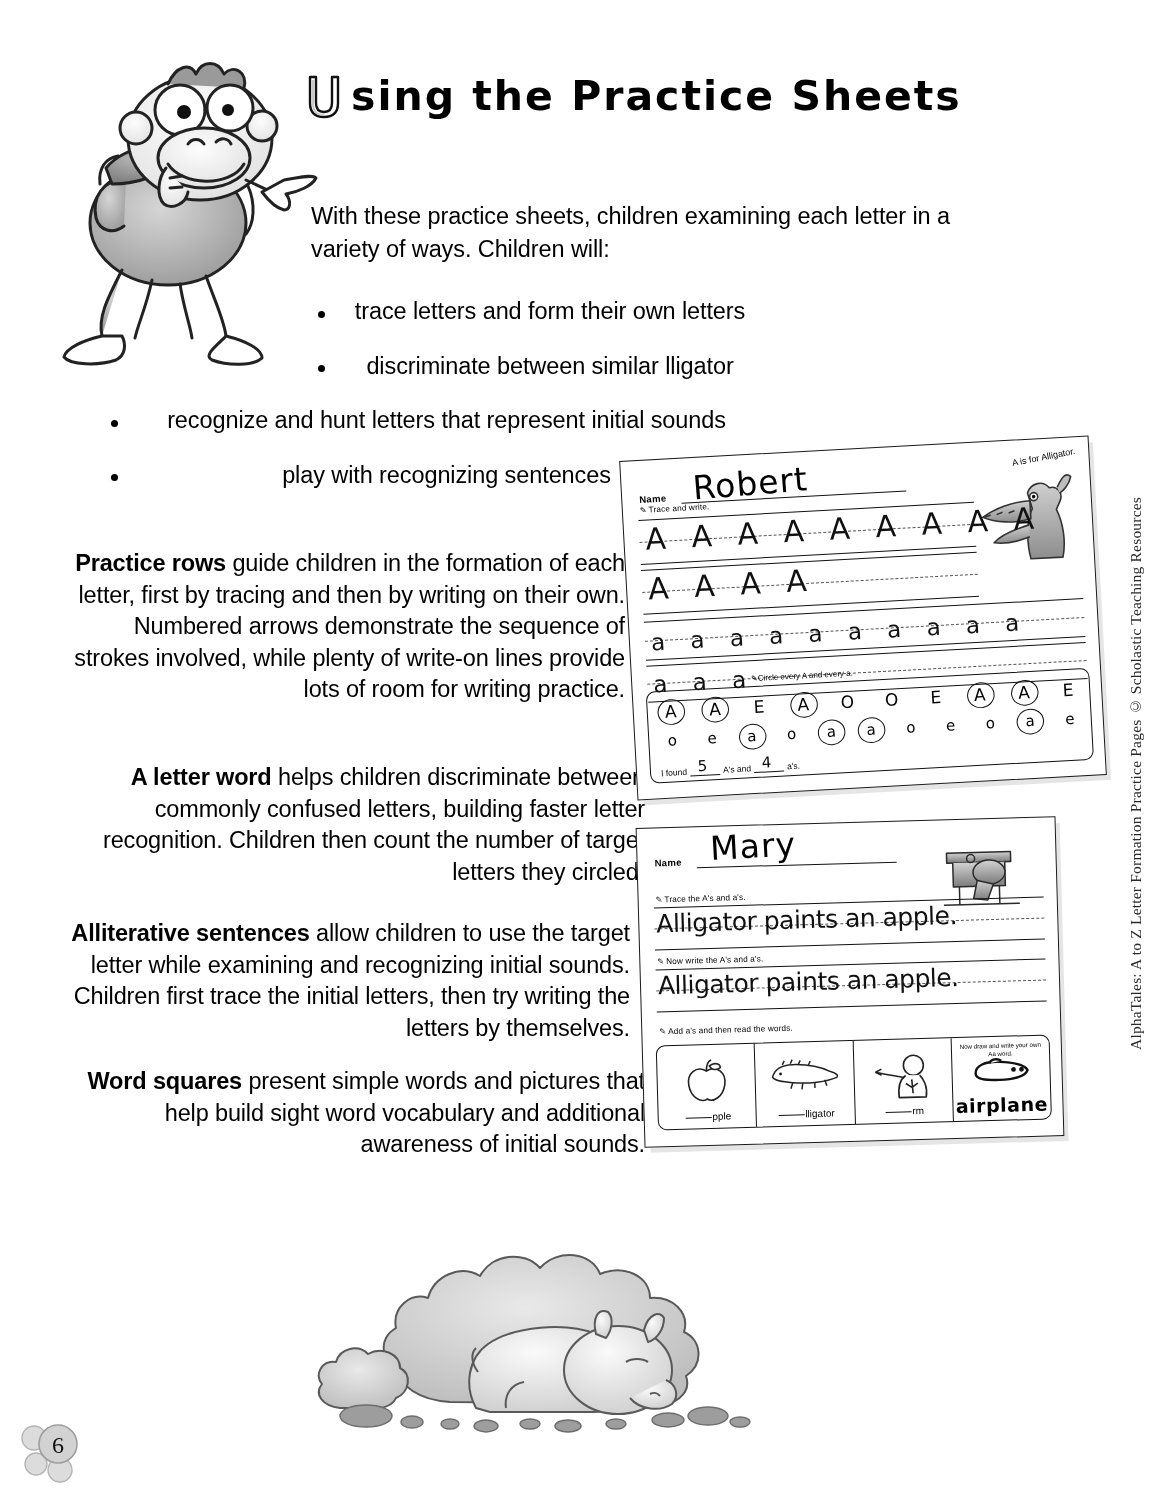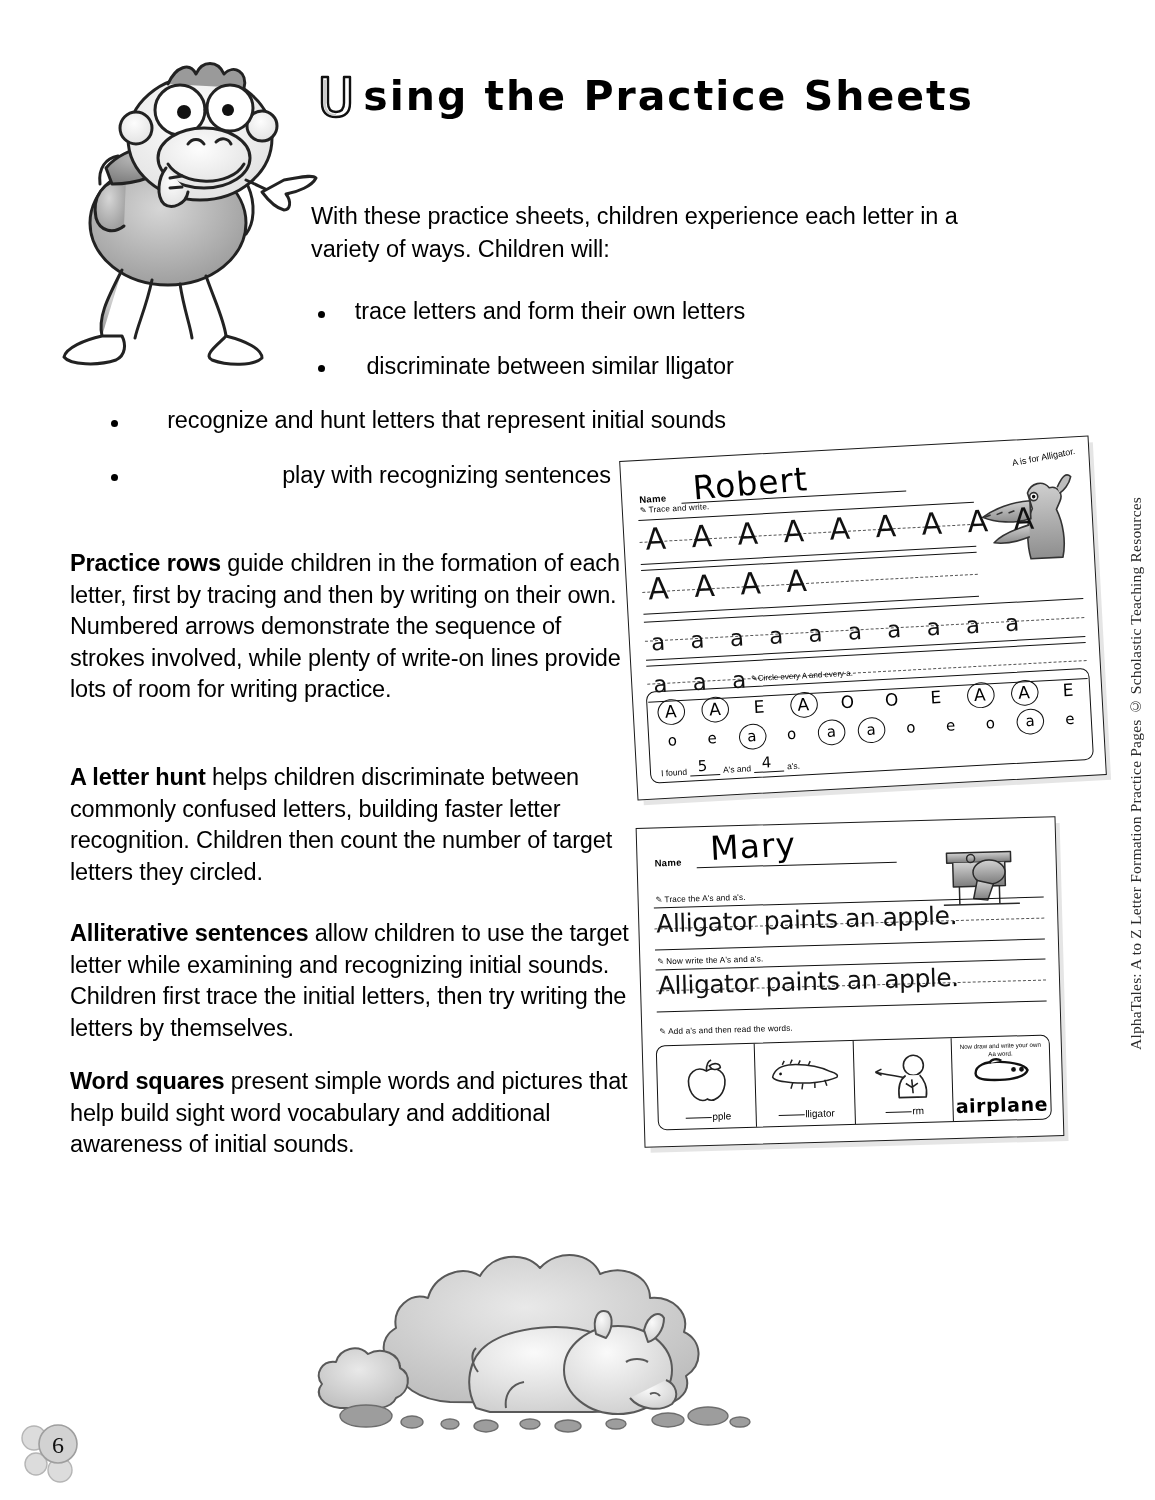--- a/index.html
+++ b/index.html
@@ -26,21 +26,21 @@
     text-align:center;
   }
   .title-line {
     font-family:"DejaVu Sans", sans-serif;
     font-weight:700;
     font-size:41px;
     letter-spacing:2.0px;
     line-height:1.18;
     white-space:nowrap;
   }
-  .title-line.l1 { text-align:right; padding-right:6px; }
+  .title-line.l1 { text-align:left; padding-right:6px; }
   .title-line.l2 { text-align:center; }
   .dropcap-u {
     display:inline-block; width:50px; height:46px;
     vertical-align:-9px; margin-right:1px; position:relative;
   }
   .dropcap-u svg { position:absolute; left:0; top:0; }
 
   
   .intro {
     position:absolute; left:311px; top:200px; width:660px;
@@ -62,20 +62,21 @@
   .bullets li.b1 { margin-left:340px; }
   .bullets li.b2 { margin-left:340px; }
   .bullets li.b3 { margin-left:133px; }
   .bullets li.b4 { margin-left:133px; }
   .bullets li.b5 { margin-left:133px; }
 
   .para {
     position:absolute; left:70px; width:560px;
     font-size:23.5px; line-height:1.345; letter-spacing:-0.15px;
     font-weight:300;
+    text-align:right;
   }
   .para b { font-weight:700; }
   .p-rows  { top:548px;  width:555px; }
   .p-hunt  { top:762px;  width:575px; }
   .p-allit { top:918px;  width:560px; }
   .p-word  { top:1066px; width:575px; }
 
   
   .side-credit {
     position:absolute; right:6px; top:470px;
@@ -302,34 +303,34 @@
     <div class="title-line l1">
       <span class="dropcap-u">
         <svg width="50" height="48" viewBox="0 0 50 48" xmlns="http://www.w3.org/2000/svg">
           <path d="M10 4 L10 30 C10 40 16 44 24 44 C32 44 38 40 38 30 L38 4 L32 4 L32 30 C32 36 29 39 24 39 C19 39 16 36 16 30 L16 4 Z" fill="#fff" stroke="#111" stroke-width="2.4" stroke-linejoin="round"></path>
           <path d="M13 7 L13 31 C13 39 18 42 24 42" fill="none" stroke="#c9c9c9" stroke-width="2"></path>
         </svg>
       </span><span>sing the Practice Sheets</span>
     </div>
   </div>
 
-  <div class="intro">With these practice sheets, children experience each letter in a variety of ways. Children will:</div>
+  <div class="intro">With these practice sheets, children examining each letter in a variety of ways. Children will:</div>
 
   <ul class="bullets">
     <li class="b1"><span class="dot"></span><span>trace letters and form their own letters</span></li>
     <li class="b2"><span class="dot"></span><span>discriminate between similar lligator</span></li>
     <li class="b3"><span class="dot"></span><span>recognize and hunt letters that represent initial sounds</span></li>
     <li class="b5"><span class="dot"></span><span>play with recognizing sentences</span></li>
   </ul>
 
   <div class="para p-rows">
     <b>Practice rows</b><span> guide children in the formation of each letter, first by tracing and then by writing on their own. Numbered arrows demonstrate the sequence of strokes involved, while plenty of write-on lines provide lots of room for writing practice.</span>
   </div>
   <div class="para p-hunt">
-    <b>A letter hunt</b><span> helps children discriminate between commonly confused letters, building faster letter recognition. Children then count the number of target letters they circled.</span>
+    <b>A letter word</b><span> helps children discriminate between commonly confused letters, building faster letter recognition. Children then count the number of target letters they circled.</span>
   </div>
   <div class="para p-allit">
     <b>Alliterative sentences</b><span> allow children to use the target letter while examining and recognizing initial sounds. Children first trace the initial letters, then try writing the letters by themselves.</span>
   </div>
   <div class="para p-word">
     <b>Word squares</b><span> present simple words and pictures that help build sight word vocabulary and additional awareness of initial sounds.</span>
   </div>
 
   <div class="ws1">
     <div class="sheet"></div>

